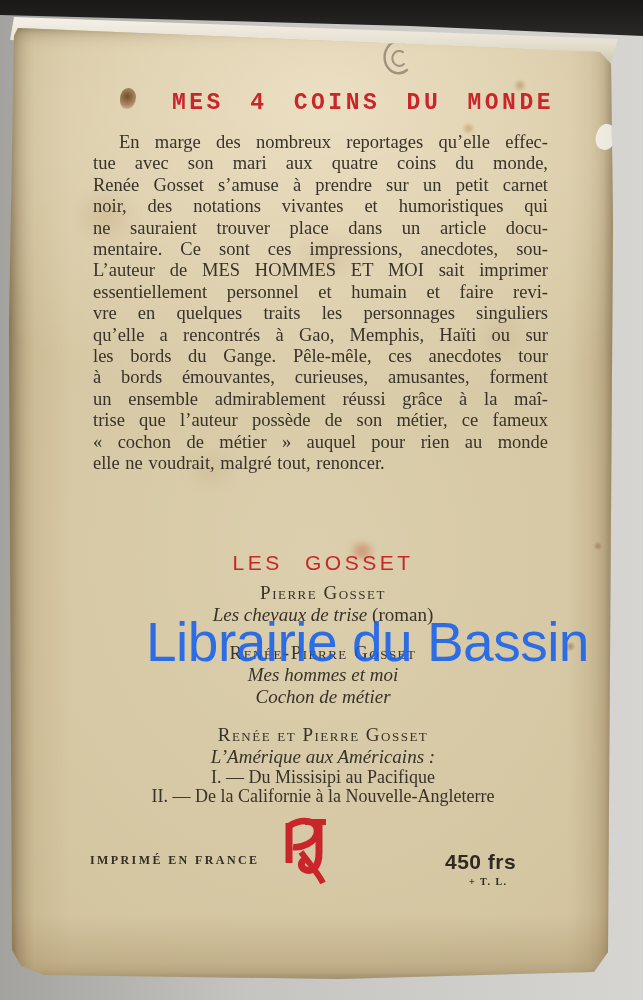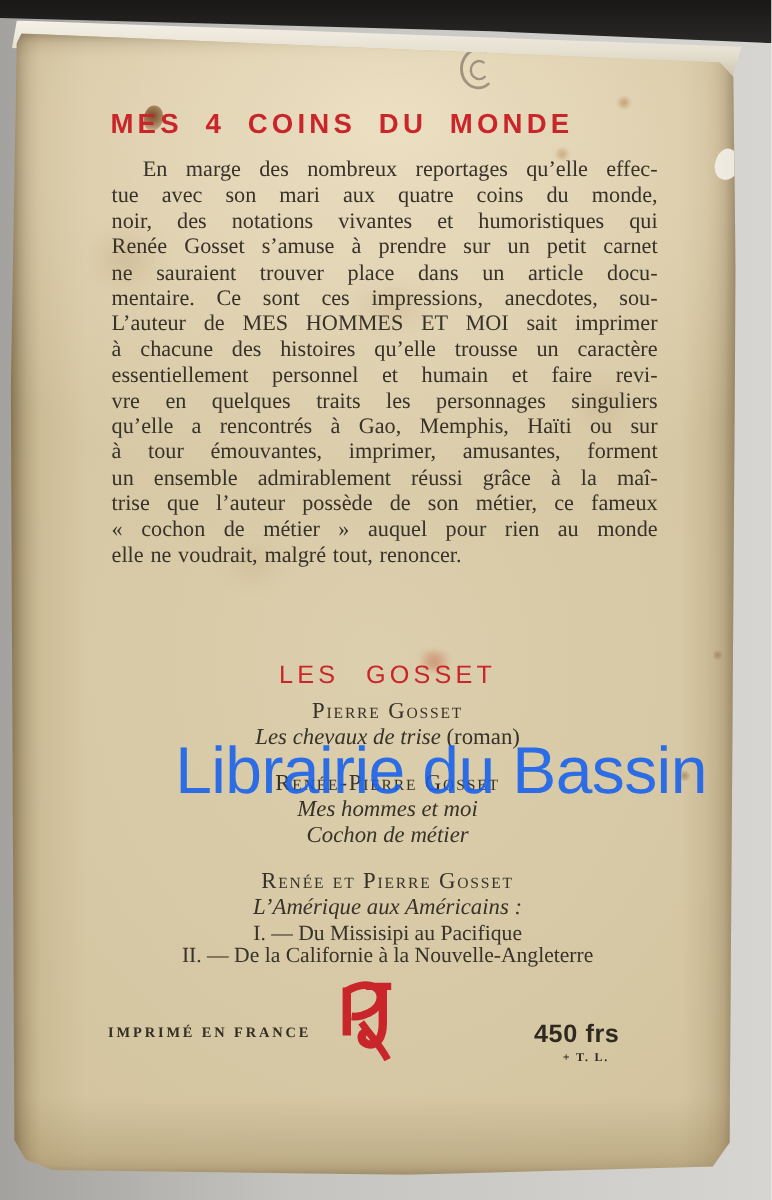--- a/index.html
+++ b/index.html
@@ -68,22 +68,22 @@
   .s9{left:470px;top:290px;width:46px;height:44px;border-radius:50%;filter:blur(5px);
       background:radial-gradient(circle, rgba(150,105,55,.12) 0%, rgba(150,105,55,0) 80%);}
   .s10{left:176px;top:430px;width:54px;height:32px;border-radius:50%;filter:blur(6px);
       background:radial-gradient(circle, rgba(150,105,55,.12) 0%, rgba(150,105,55,0) 80%);}
   .chip{left:588px;top:100px;width:20px;height:26px;border-radius:45% 55% 50% 50%;
       background:#f2efe6;transform:rotate(18deg);opacity:.92;}
 
   .pencil-mark{position:absolute;left:374px;top:12px;opacity:.8;}
 
   .title{
-    position:absolute;left:84px;top:66px;width:462px;text-align:left;
-    font-family:Liberation Sans, sans-serif;font-weight:bold;
+    position:absolute;left:84px;top:66px;width:462px;text-align:right;
+    font-family:Liberation Mono, monospace;font-weight:bold;
     font-size:23px;letter-spacing:3.5px;word-spacing:9px;
     color:var(--accent-red);white-space:nowrap;
   }
   .blurb{
     position:absolute;left:85px;top:108px;width:455px;
     font-size:18.5px;line-height:21.4px;word-spacing:1px;
     color:var(--ink);
   }
   .bl{text-align:justify;text-align-last:justify;white-space:normal;}
   .bl-first{text-indent:26px;}
@@ -152,30 +152,30 @@
       <path d="M23 7 A 14 16 0 1 0 25 34" fill="none" stroke="#8d8170" stroke-width="2.4" stroke-linecap="round"></path>
       <path d="M21 16 A 7 7.5 0 1 0 22 28" fill="none" stroke="#8d8170" stroke-width="2" stroke-linecap="round"></path>
     </svg>
   </div>
 
   <h1 class="title">MES 4 COINS DU MONDE</h1>
 
   <div class="blurb">
     <div class="bl bl-first">En marge des nombreux reportages qu’elle effec-</div>
     <div class="bl">tue avec son mari aux quatre coins du monde,</div>
+    <div class="bl">Renée Gosset s’amuse à prendre sur un petit carnet</div>
     <div class="bl">noir, des notations vivantes et humoristiques qui</div>
-    <div class="bl">Renée Gosset s’amuse à prendre sur un petit carnet</div>
     <div class="bl">ne sauraient trouver place dans un article docu-</div>
     <div class="bl">mentaire. Ce sont ces impressions, anecdotes, sou-</div>
     <div class="bl">L’auteur de MES HOMMES ET MOI sait imprimer</div>
-    <div class="bl">à chacune des histoires qu’elle trousse un caractère</div>
     <div class="bl">essentiellement personnel et humain et faire revi-</div>
     <div class="bl">vre en quelques traits les personnages singuliers</div>
     <div class="bl">qu’elle a rencontrés à Gao, Memphis, Haïti ou sur</div>
-    <div class="bl">à tour émouvantes, imprimer, amusantes, forment</div>
+    <div class="bl">les bords du Gange. Pêle-mêle, ces anecdotes tour</div>
+    <div class="bl">à bords émouvantes, curieuses, amusantes, forment</div>
     <div class="bl">un ensemble admirablement réussi grâce à la maî-</div>
     <div class="bl">trise que l’auteur possède de son métier, ce fameux</div>
     <div class="bl">« cochon de métier » auquel pour rien au monde</div>
     <div class="bl bl-last">elle ne voudrait, malgré tout, renoncer.</div>
   </div>
 
   <h2 class="section-title">LES GOSSET</h2>
 
   <div class="books">
     <div class="sc">Pierre Gosset</div>

